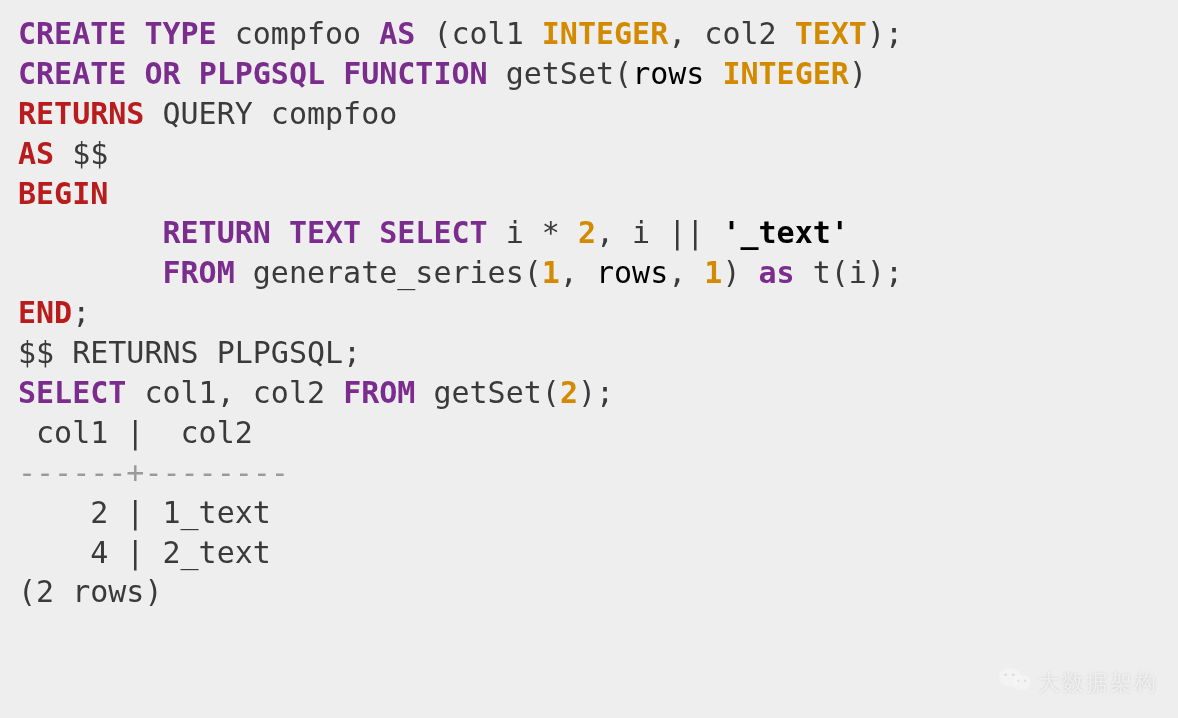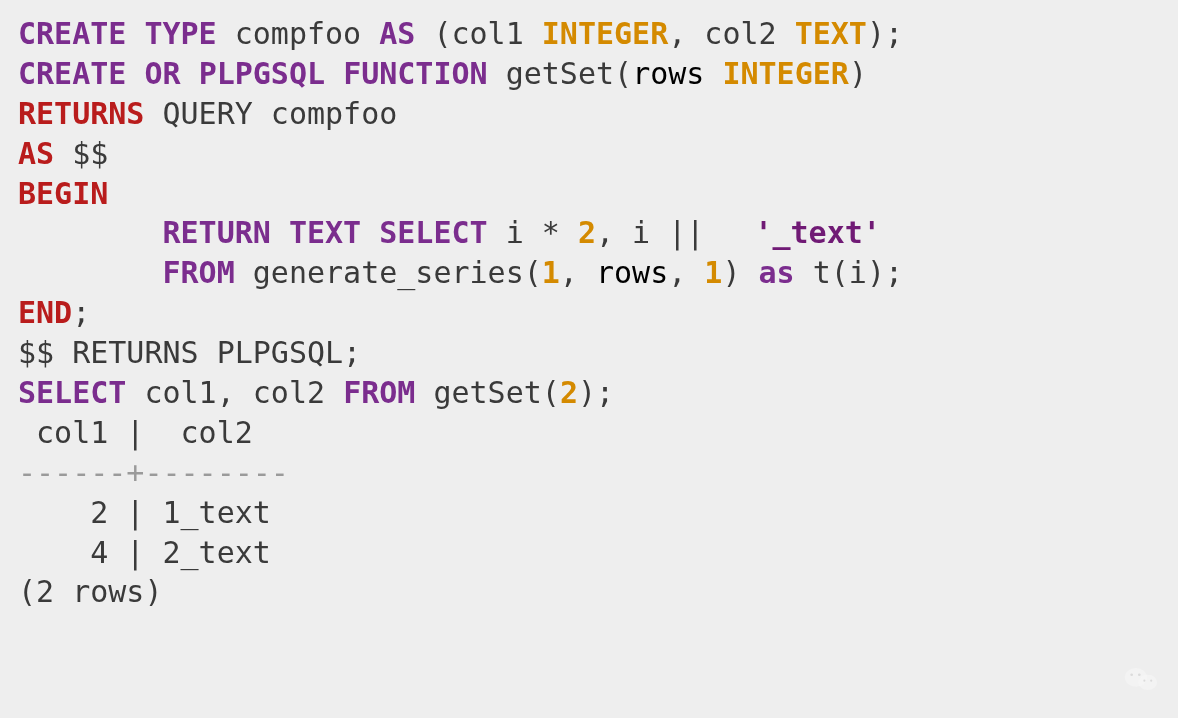--- a/index.html
+++ b/index.html
@@ -25,21 +25,21 @@
     white-space: pre;
     font-family: inherit;
     font-size: inherit;
     line-height: inherit;
     font-weight: inherit;
   }
   .kw   { color: #7b2d8e; font-weight: 600; text-align: right; }   
   .kw-teal { color: #b91c1c; font-weight: 600; } 
   .type { color: #d48a00; font-weight: 600; }   
   .num  { color: #d48a00; font-weight: 600; }   
-  .str  { color: #701a75; font-weight: 600; margin-left: 32px; }   
+  .str  { color: #000000; font-weight: 600; }   
   .ident{ color: #3a3a3a; }
   .rows { color: #000000; font-weight: 400; }   
   .comment { color: #9a9a9a; }
   .watermark {
     position: absolute;
     right: 20px;
     bottom: 18px;
     color: rgba(255,255,255,0.55);
     font-family: sans-serif;
     font-size: 22px;
@@ -76,13 +76,14 @@
   <span>
     <svg width="34" height="28" viewBox="0 0 40 32">
       <ellipse cx="14" cy="14" rx="13" ry="11" fill="rgba(255,255,255,0.55)"></ellipse>
       <ellipse cx="28" cy="20" rx="11" ry="9" fill="rgba(255,255,255,0.55)"></ellipse>
       <circle cx="9" cy="11" r="1.6" fill="#ccc"></circle>
       <circle cx="18" cy="11" r="1.6" fill="#ccc"></circle>
       <circle cx="24" cy="18" r="1.3" fill="#ccc"></circle>
       <circle cx="32" cy="18" r="1.3" fill="#ccc"></circle>
     </svg>
   </span>
+  <span>大数据架构</span>
 </div>
 
 </body></html>

